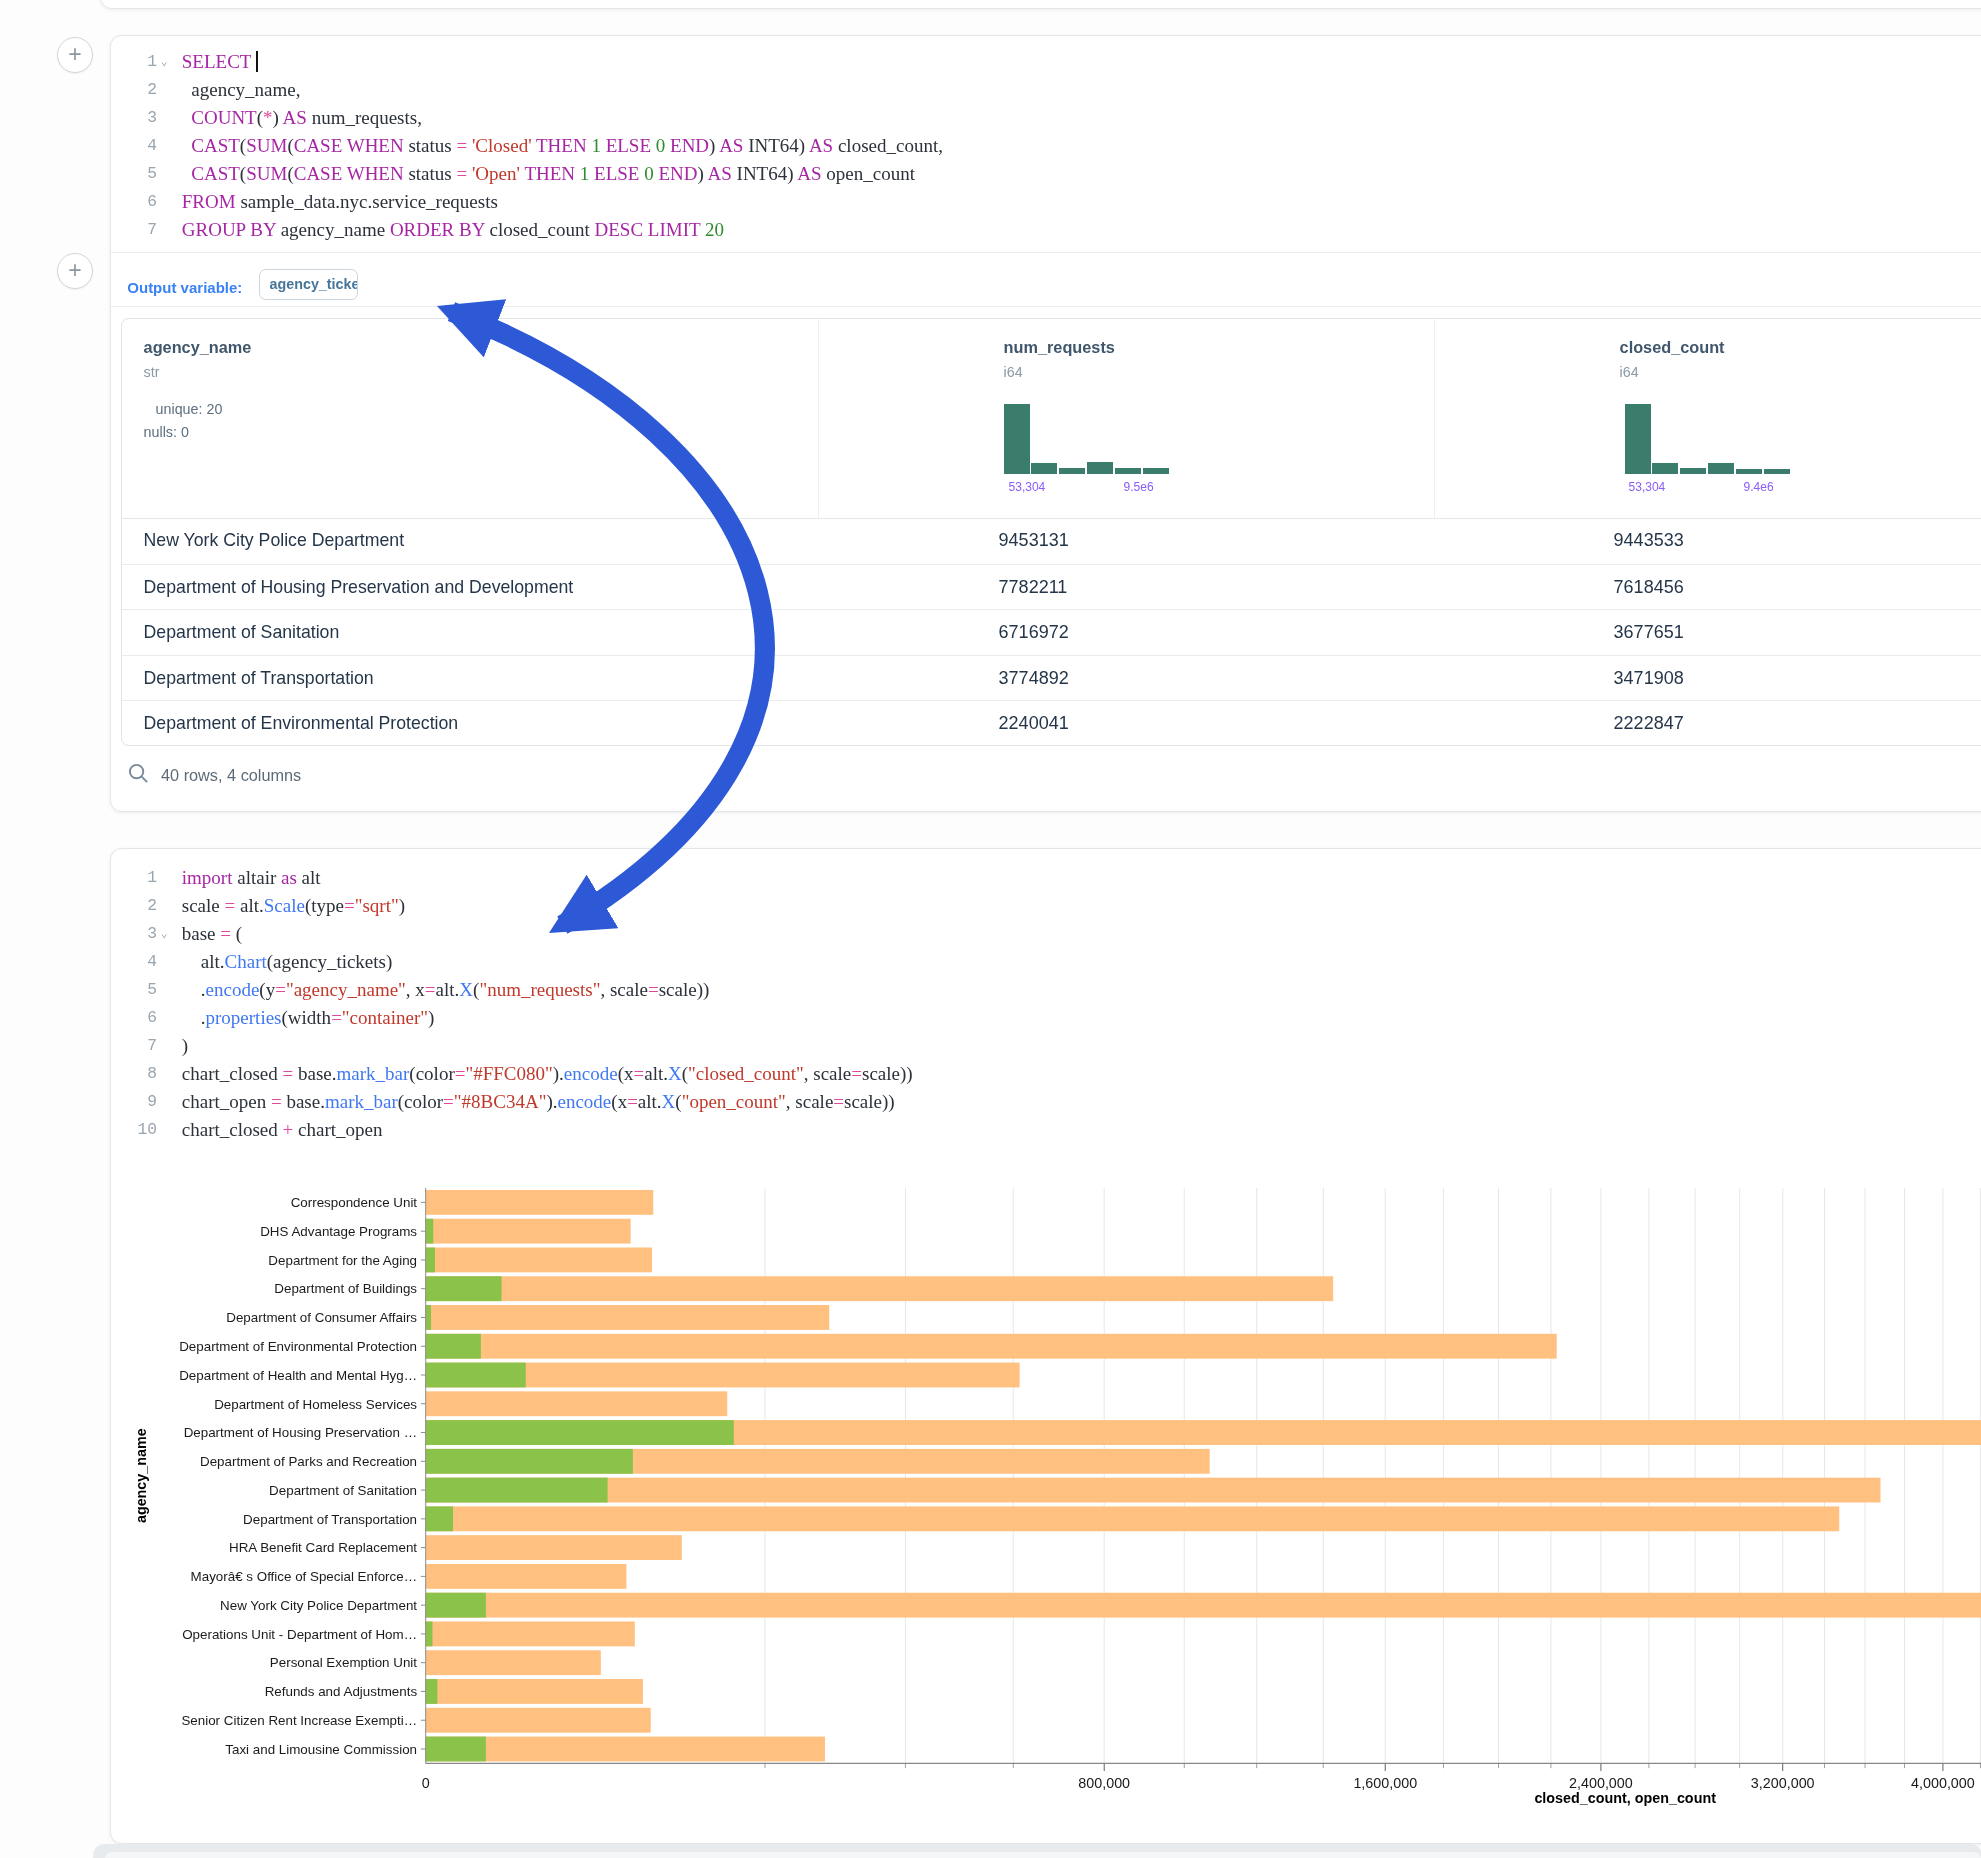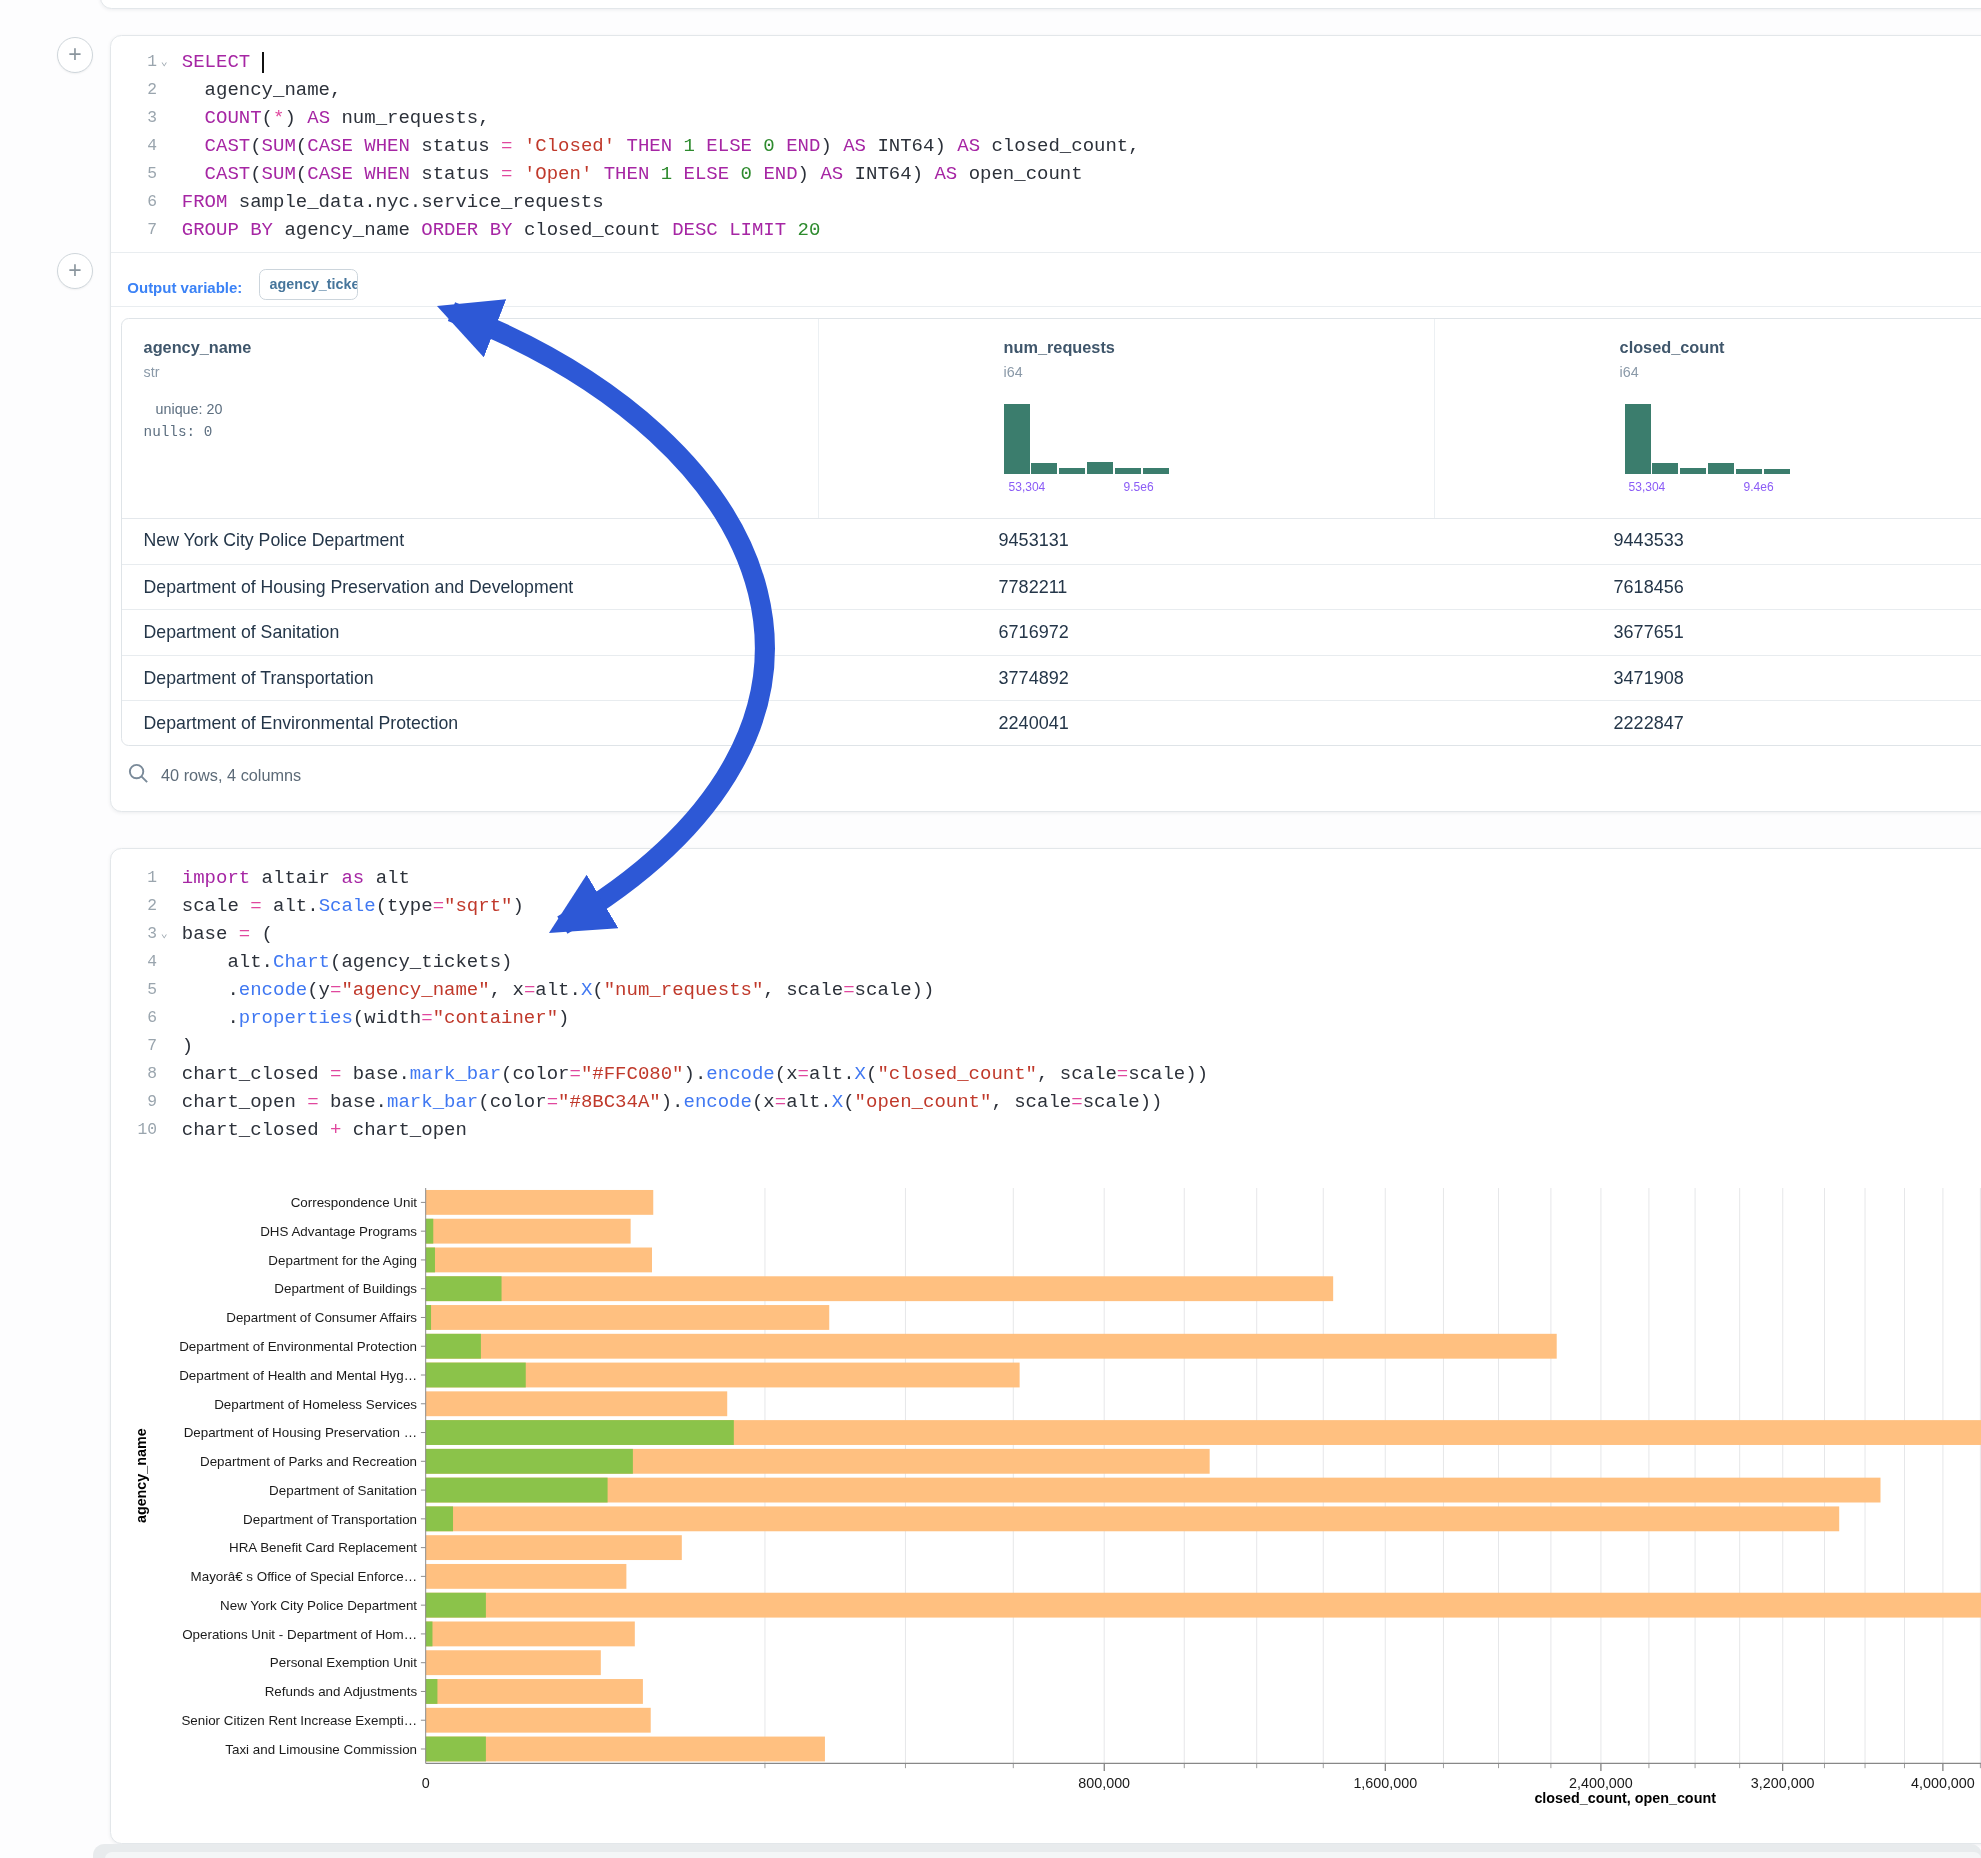--- a/index.html
+++ b/index.html
@@ -11,21 +11,21 @@
   .plus-btn{position:absolute;width:34px;height:34px;border-radius:50%;background:#fff;
         border:1.4px solid #cfd6db;color:#8b969e;font-size:23px;line-height:32px;text-align:center;
         box-shadow:0 1px 1.9px rgba(0,0,0,0.05);cursor:pointer;}
   
   .codeblock{position:absolute;font-family:"Liberation Mono","DejaVu Sans Mono",monospace;
         font-size:19px;line-height:28px;white-space:pre;}
   .code-line{position:relative;height:28px;}
   .gutter{display:inline-block;width:46px;text-align:right;color:#9aa5ae;font-size:16.3px;
         vertical-align:top;padding-right:3.8px;}
   .fold{display:inline-block;width:13.4px;color:#9aa5ae;font-size:11.5px;vertical-align:top;}
-  .codetext{display:inline-block;padding-left:7.6px;color:#2c313a;}
+  .codetext{display:inline-block;padding-left:7.6px;color:#2c313a;font-family:Liberation Serif, serif;}
   .active-ln{position:absolute;left:0;top:0;width:63px;height:28px;background:#dbe8fa;z-index:-1;}
   .tk-k{color:#a626a4;}
   .tk-f{color:#4078f2;}
   .tk-s{color:#c0392b;}
   .tk-n{color:#2e8b2e;}
   .tk-o{color:#e0479e;}
   .tk-t{color:#2c313a;}
   .cursor{display:inline-block;width:1.9px;height:21px;background:#111;vertical-align:text-bottom;}
   .hdivider{position:absolute;height:1px;background:#e9edf0;left:0;right:0;}
   
@@ -69,21 +69,21 @@
     <div class="out-label" style="left:16.3px;top:243px;">Output variable:</div>
     <div class="out-pill" style="left:148px;top:233px;width:87px;height:29px;">agency_tickets</div>
 
     <div class="hdivider" style="top:270px;"></div>
 
     <div class="tbl" style="left:9.6px;top:282px;width:1874px;height:426px;">
 
       <div class="col-h" style="left:22px;top:19px;">agency_name</div>
       <div class="col-t" style="left:22px;top:45px;">str</div>
       <div class="col-s" style="left:22px;top:82px;padding-left:12px;">unique: 20</div>
-      <div class="col-s" style="left:22px;top:105px;font-family:Liberation Mono, monospace;">nulls: 0</div>
+      <div class="col-s" style="left:22px;top:105px;">nulls: 0</div>
 
       <div class="col-h" style="left:882px;top:19px;">num_requests</div>
       <div class="col-t" style="left:882px;top:45px;">i64</div>
       <div class="hist" id="hist-num" style="left:882px;top:85px;height:70px;">
           <div style="height: 70px;"></div>
           <div style="height: 11.5px;"></div>
           <div style="height: 5.7px;"></div>
           <div style="height: 12.4px;"></div>
           <div style="height: 5.7px;"></div>
           <div style="height: 5.7px;"></div>

